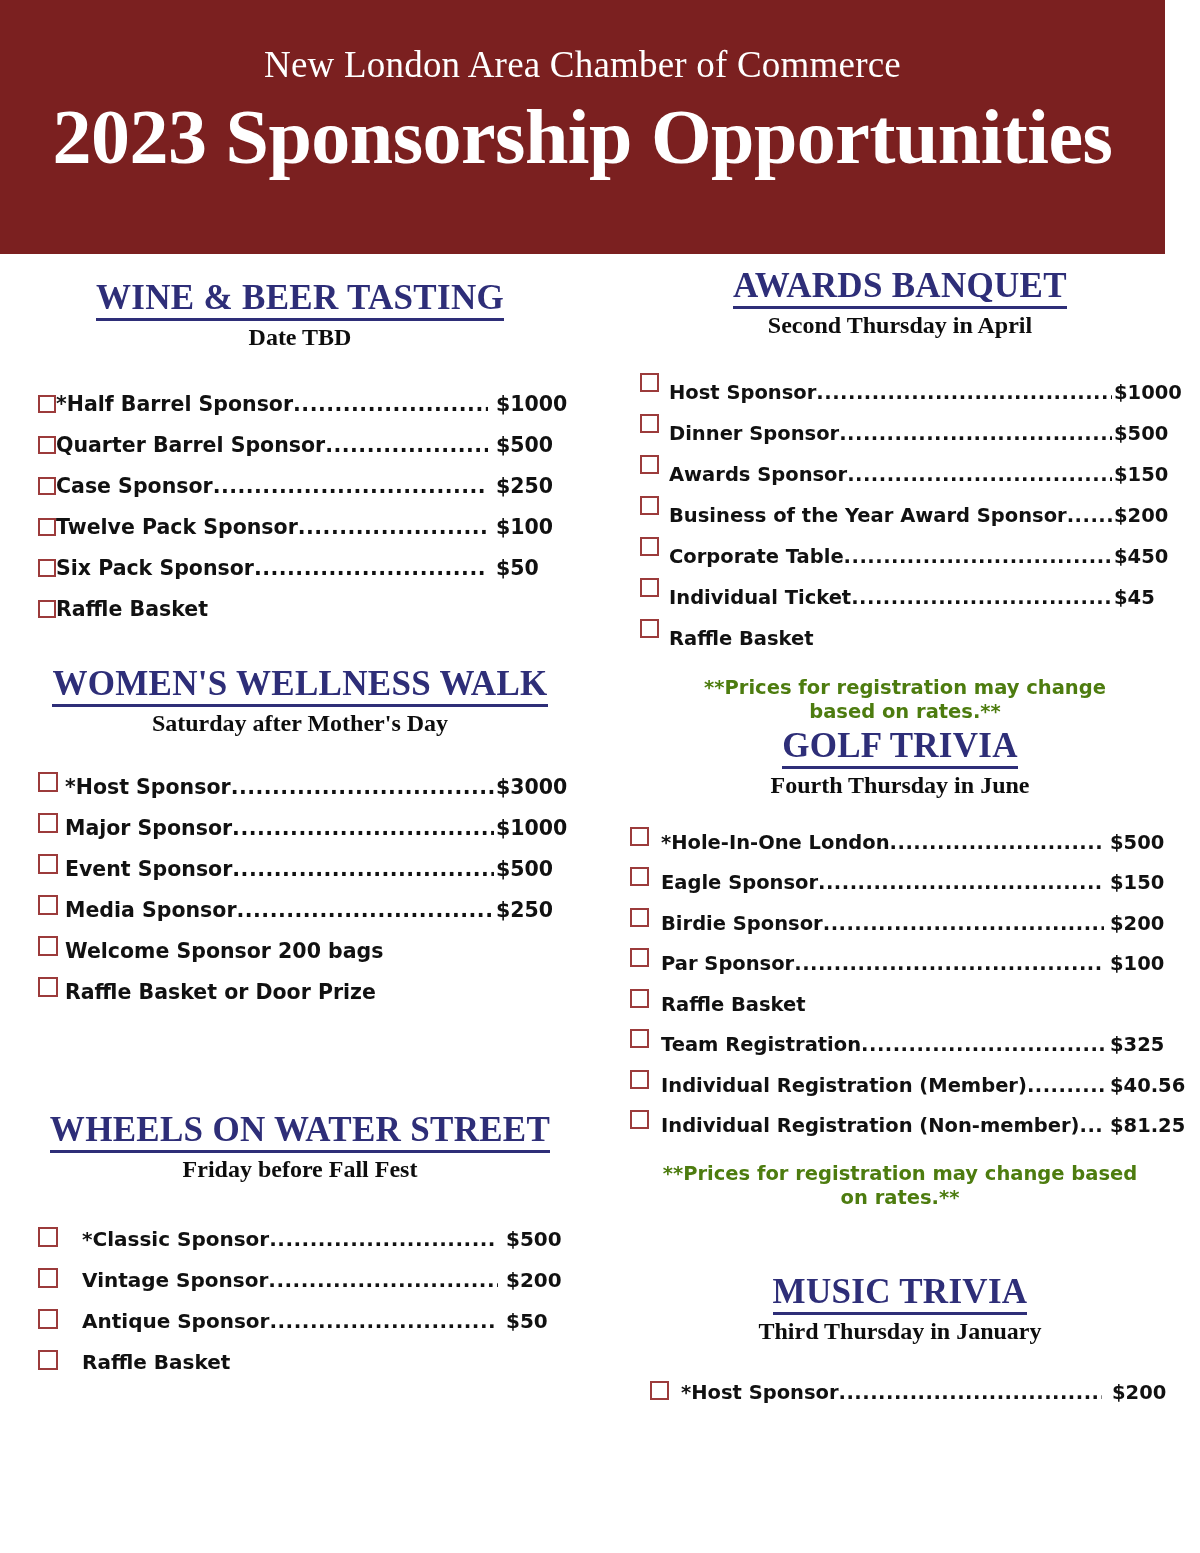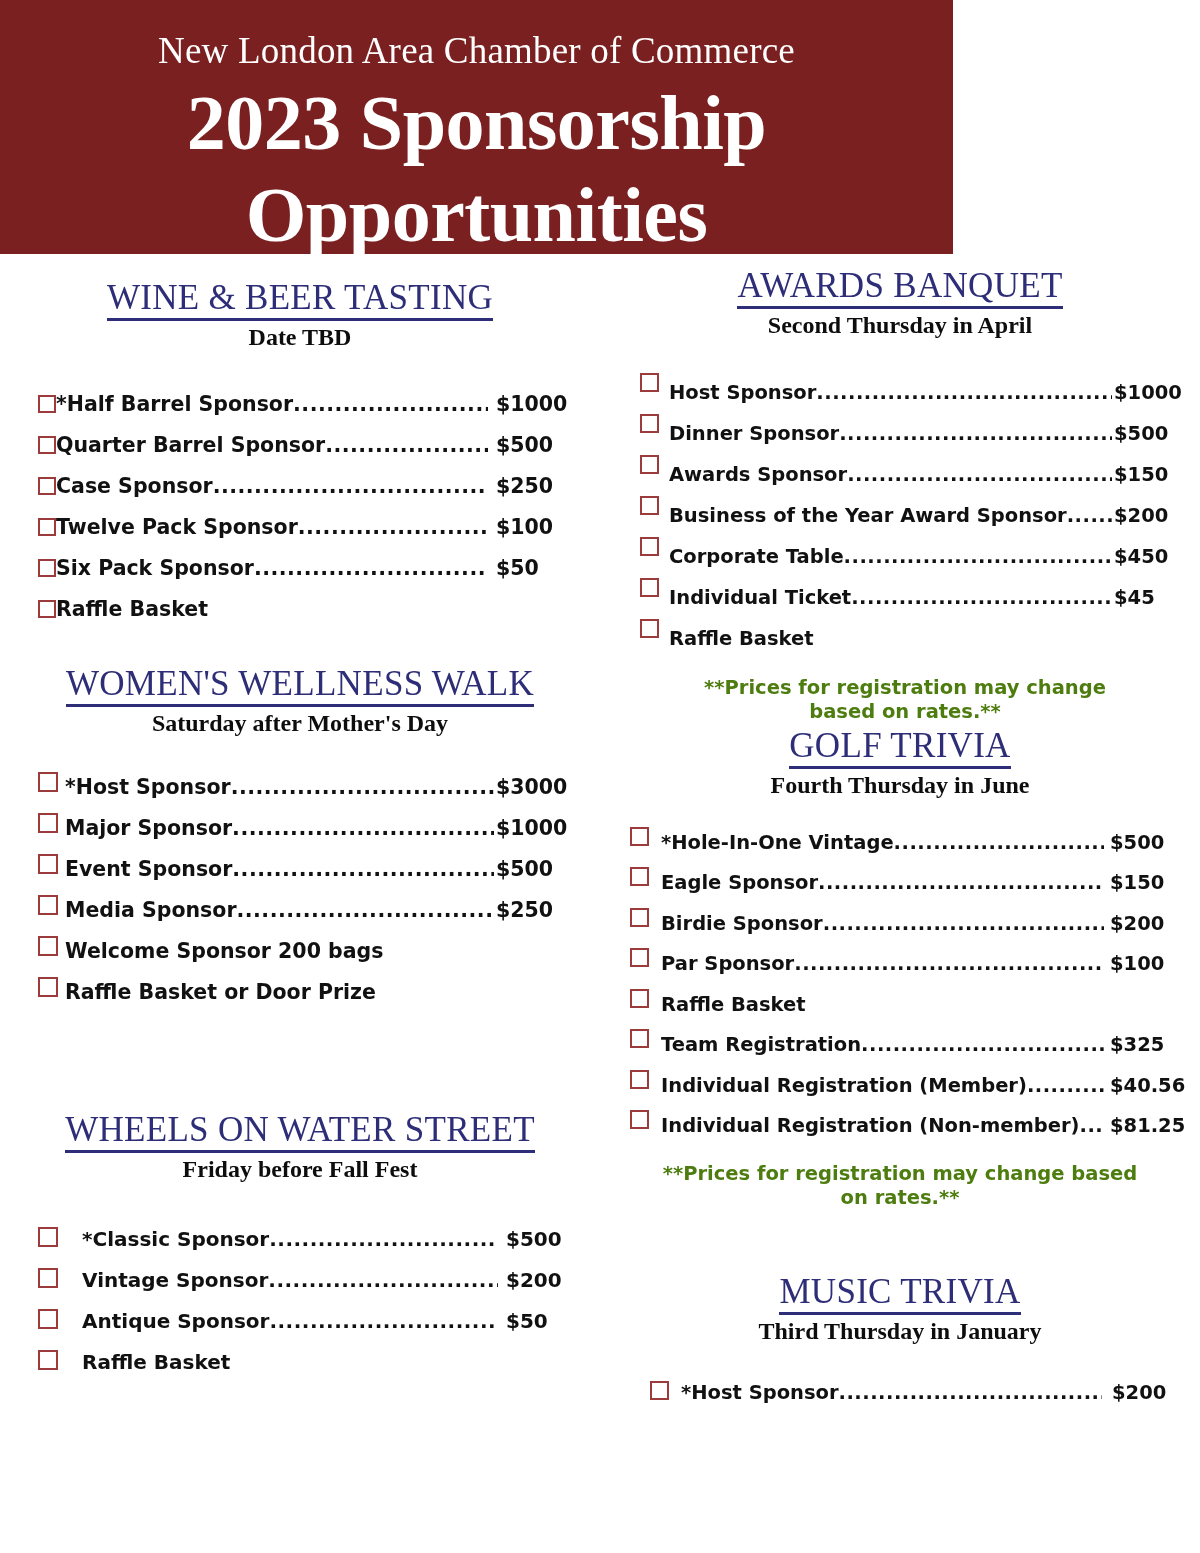--- a/index.html
+++ b/index.html
@@ -13,26 +13,26 @@
     height: 1553px;
     position: relative;
     font-family: "DejaVu Sans", sans-serif;
     overflow: hidden;
   }
 
   
   .banner {
     position: absolute;
     left: 0; top: 0;
-    width: 953px;
+    width: 1165px;
     height: 254px;
     background: #7b2020;
     color: #ffffff;
     text-align: center;
-    padding-top: 32px;
+    padding-top: 46px;
   }
   .banner-org {
     font-family: "Liberation Serif", "DejaVu Serif", serif;
     font-size: 37px;
     line-height: 1.05;
     letter-spacing: 0.2px;
     font-weight: 400;
   }
   .banner-title {
     font-family: "Liberation Serif", "DejaVu Serif", serif;
@@ -56,21 +56,21 @@
     height: 1299px;
   }
   .col-left  { left: 0px;   width: 600px; }
   .col-right { left: 600px; width: 600px; }
 
   .section { position: absolute; width: 100%; }
 
   .sec-title {
     text-align: center;
     font-family: "Liberation Serif", "DejaVu Serif", serif;
-    font-weight: 400;
+    font-weight: 700;
     font-size: 35px;
     color: #2e2e78;
     line-height: 1.12;
     letter-spacing: 0.3px;
   }
   .sec-title span {
     border-bottom: 3px solid #2e2e78;
     padding-bottom: 1px;
   }
   .sec-date {
@@ -349,21 +349,21 @@
         </div>
       <div class="note">**Prices for registration may change based on rates.**</div>
     </div>
 
     <div class="section" id="sec-golf">
       <div class="sec-title"><span>GOLF TRIVIA</span></div>
       <div class="sec-date">Fourth Thursday in June</div>
       <div class="rows">
           <div class="row">
             <span class="cb"></span>
-            <span class="row-label">*Hole-In-One Vintage</span>
+            <span class="row-label">*Hole-In-One London</span>
             <span class="dots">...............................</span>
             <span class="price">$500</span>
           </div>
           <div class="row">
             <span class="cb"></span>
             <span class="row-label">Eagle Sponsor</span>
             <span class="dots">...........................................</span>
             <span class="price">$150</span>
           </div>
           <div class="row">

